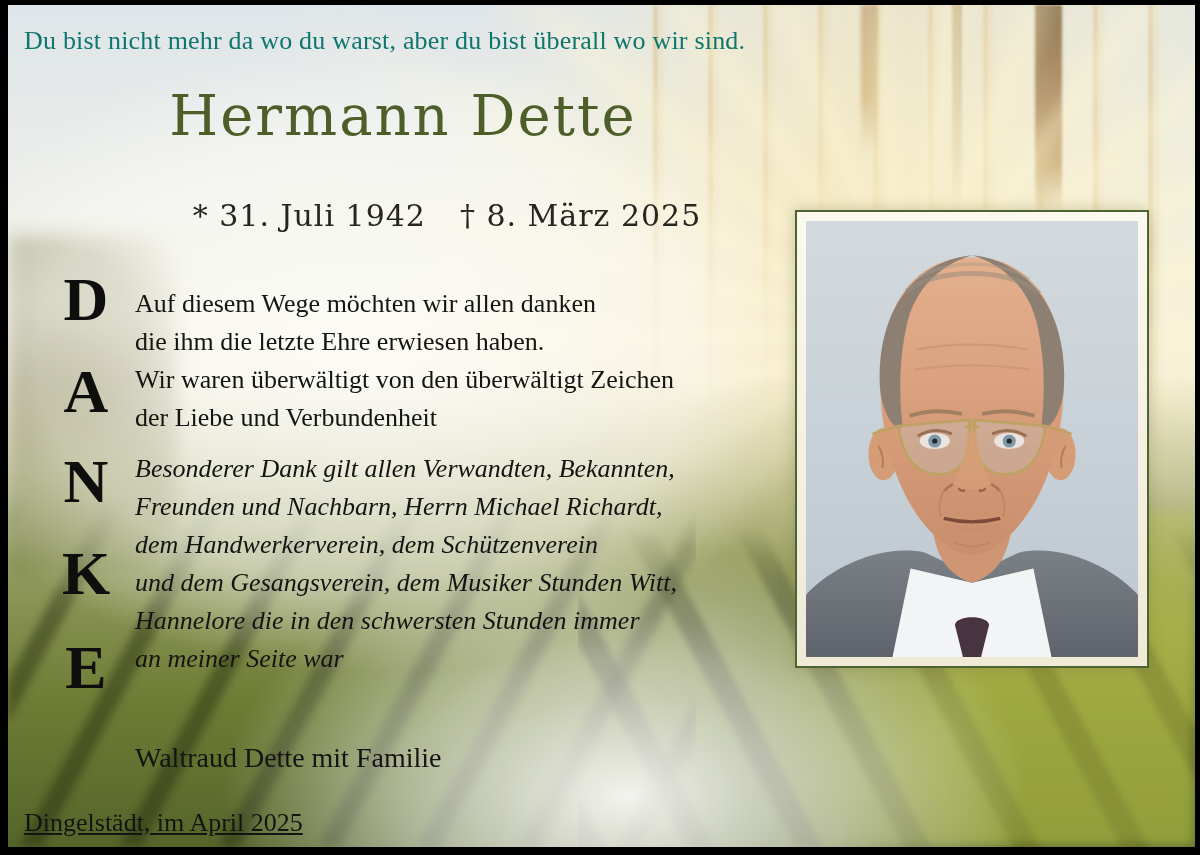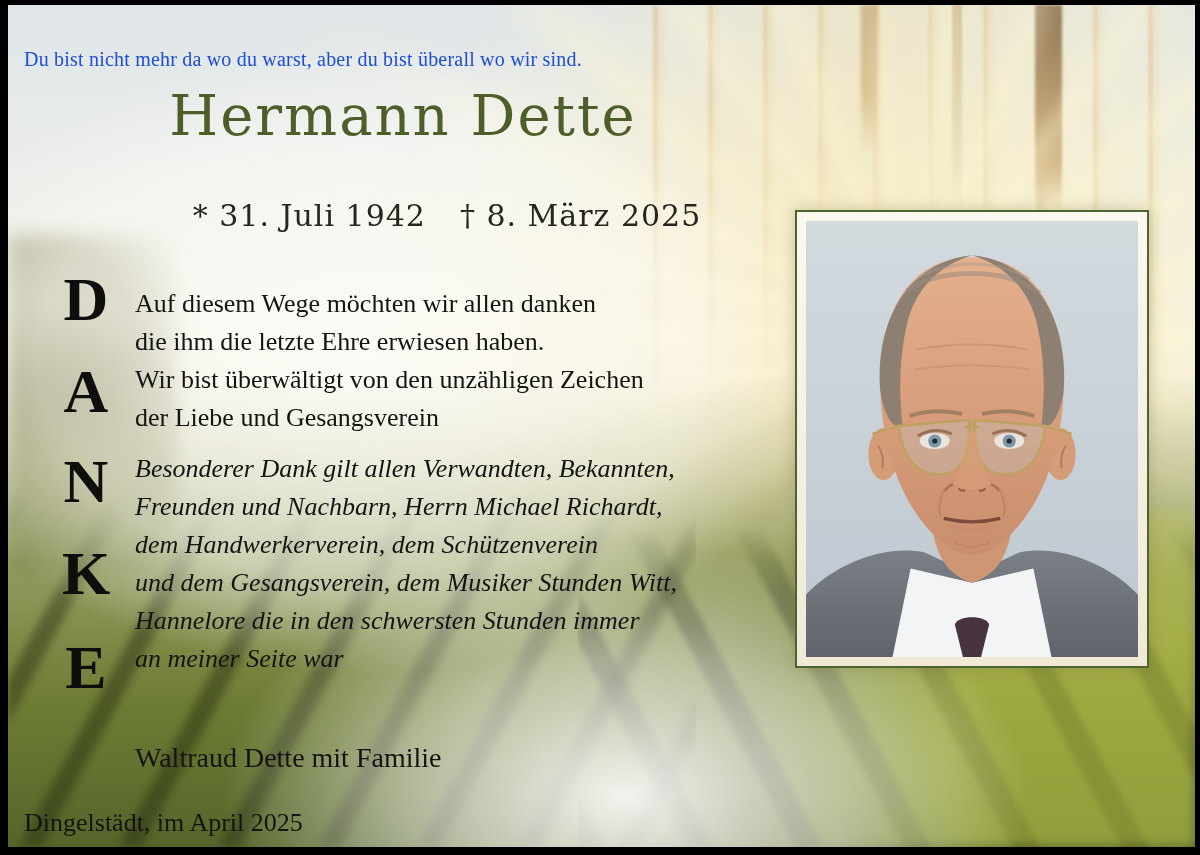--- a/index.html
+++ b/index.html
@@ -50,39 +50,39 @@
     -webkit-mask-image:linear-gradient(180deg,transparent 0,#000 30%);
     mask-image:linear-gradient(180deg,transparent 0,#000 30%);}
   .grass-glow{position:absolute;right:0;bottom:0;width:45%;height:40%;
     background:radial-gradient(circle at 80% 70%,rgba(196,204,74,.55) 0 30%,rgba(196,204,74,0) 70%);filter:blur(6px);}
   .bg-mist{position:absolute;inset:0;background:
     radial-gradient(ellipse 34% 30% at 52% 94%,rgba(255,255,255,.92) 0%,rgba(255,255,255,.5) 55%,rgba(255,255,255,0) 100%);}
   .bg-text-wash{position:absolute;inset:0;background:
     radial-gradient(ellipse 46% 44% at 30% 42%,rgba(253,252,248,.85) 0%,rgba(253,252,248,.5) 60%,rgba(253,252,248,0) 85%);}
 
   
-  .quote{position:absolute;left:16px;top:21px;font-size:20px;color:#1d4ed8;letter-spacing:.2px;margin-top:22px;}
+  .quote{position:absolute;left:16px;top:21px;font-size:26px;color:#0f766e;letter-spacing:.2px;}
   .name{position:absolute;left:0;top:80px;width:790px;text-align:center;
     font-family:"DejaVu Serif","Liberation Serif",serif;font-size:56px;line-height:1.1;
     letter-spacing:2px;color:#4d5e29;}
   .dates{position:absolute;left:0;top:193px;width:790px;text-align:center;
     font-family:"DejaVu Serif","Liberation Serif",serif;font-size:30px;color:#26251f;letter-spacing:1px;padding-left:44px;}
   .dates .birth{margin-right:34px;}
   .acrostic span{position:absolute;left:48px;width:60px;text-align:center;
     font-size:62px;font-weight:bold;color:#0e0e0c;line-height:1;}
   .acrostic span:nth-child(1){top:263px;}
   .acrostic span:nth-child(2){top:355px;}
   .acrostic span:nth-child(3){top:445px;}
   .acrostic span:nth-child(4){top:537px;}
   .acrostic span:nth-child(5){top:631px;}
   .thanks{position:absolute;left:127px;width:660px;font-size:26px;color:#141412;line-height:38px;}
   .thanks-1{top:280px;}
   .thanks-2{top:445px;font-style:italic;}
   .signature{position:absolute;left:127px;top:737px;font-size:28px;font-weight:normal;color:#141412;}
-  .place-date{position:absolute;left:16px;top:803px;font-size:26px;color:#141412;}
+  .place-date{position:absolute;left:16px;top:803px;font-size:26px;color:#141412;text-decoration:underline;}
 
   
   .photo-frame{position:absolute;left:787px;top:205px;width:354px;height:458px;box-sizing:border-box;
     border:2px solid #4d6331;background:linear-gradient(180deg,#fbf8ee,#efe9d6);padding:9px;
     box-shadow:0 0 14px rgba(120,110,60,.35);}
   .photo-frame svg{display:block;width:100%;height:100%;}
 </style>
 </head>
 <body>
 
@@ -115,22 +115,22 @@
       <span>D</span>
       <span>A</span>
       <span>N</span>
       <span>K</span>
       <span>E</span>
     </div>
 
     <div class="thanks thanks-1">
       <div>Auf diesem Wege möchten wir allen danken</div>
       <div>die ihm die letzte Ehre erwiesen haben.</div>
-      <div>Wir bist überwältigt von den unzähligen Zeichen</div>
-      <div>der Liebe und Gesangsverein</div>
+      <div>Wir waren überwältigt von den überwältigt Zeichen</div>
+      <div>der Liebe und Verbundenheit</div>
     </div>
 
     <div class="thanks thanks-2">
       <div>Besonderer Dank gilt allen Verwandten, Bekannten,</div>
       <div>Freunden und Nachbarn, Herrn Michael Richardt,</div>
       <div>dem Handwerkerverein, dem Schützenverein</div>
       <div>und dem Gesangsverein, dem Musiker Stunden Witt,</div>
       <div>Hannelore die in den schwersten Stunden immer</div>
       <div>an meiner Seite war</div>
     </div>

